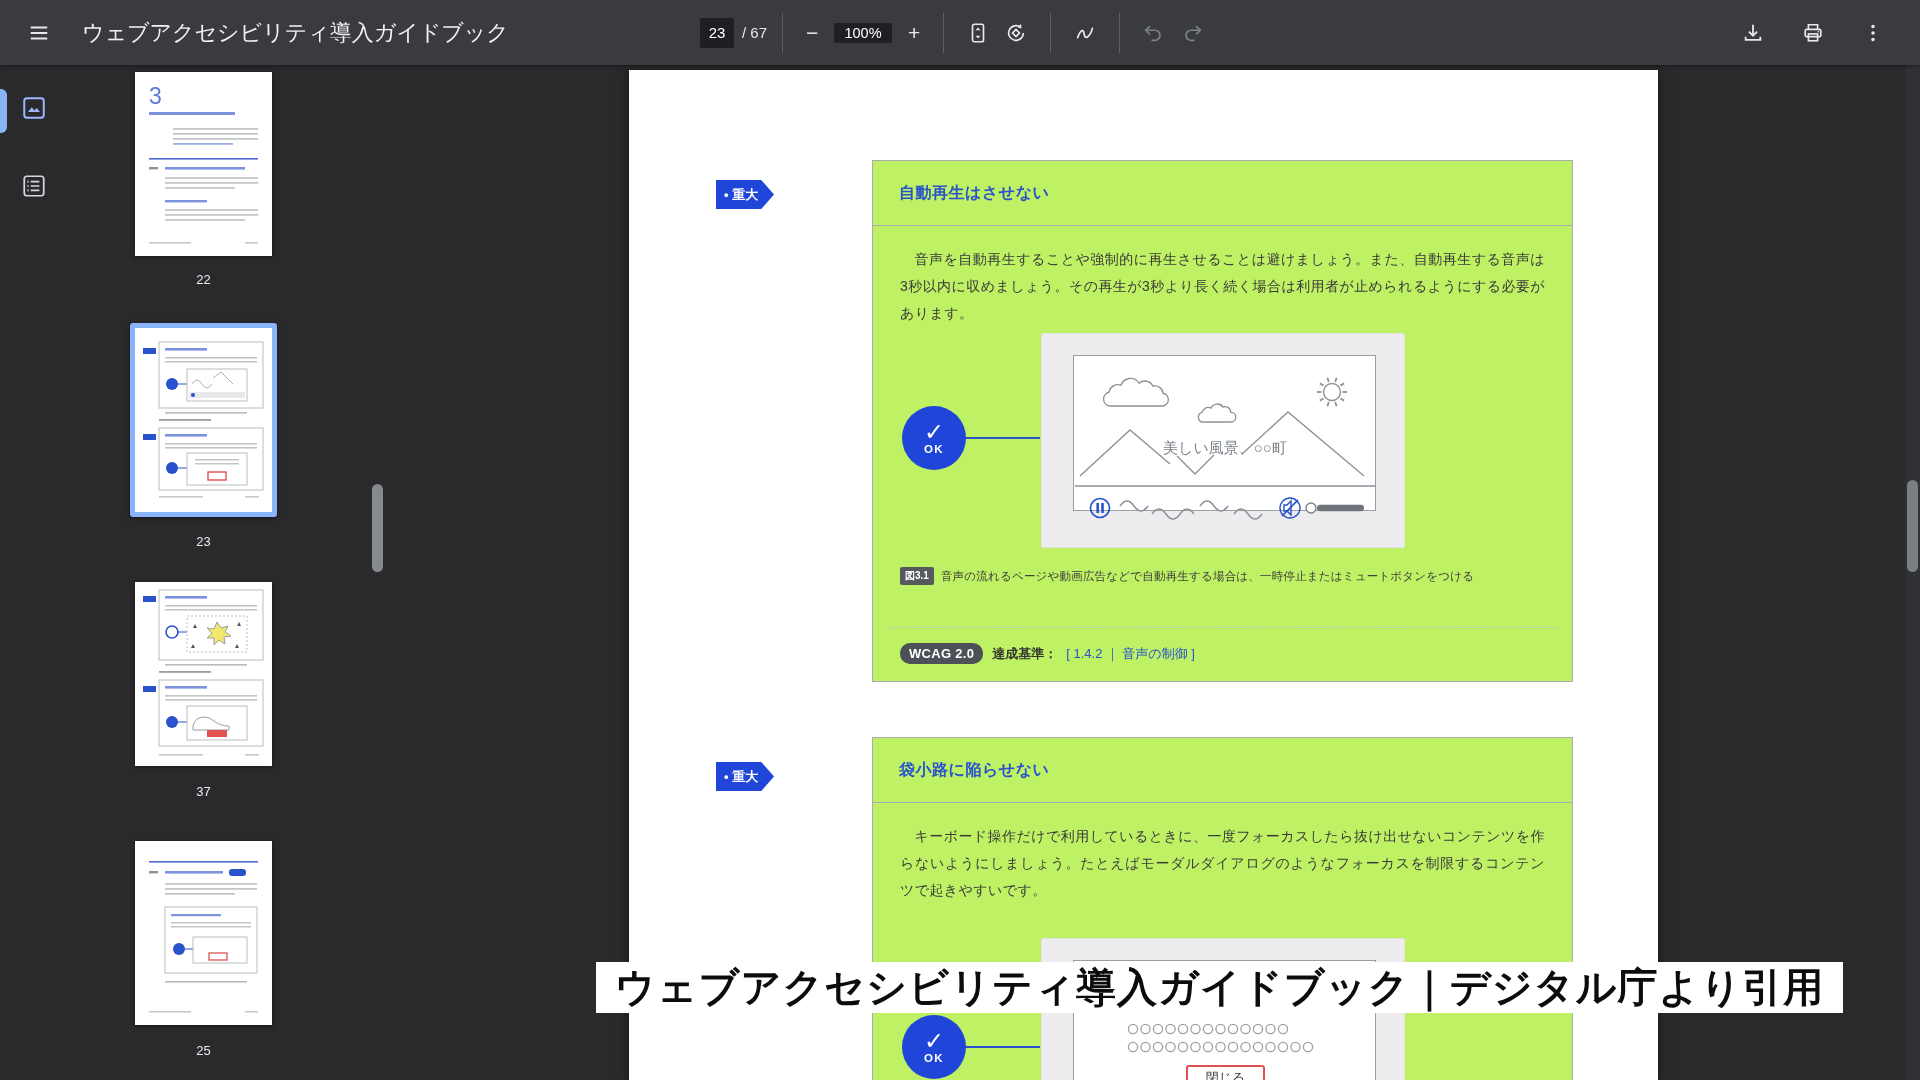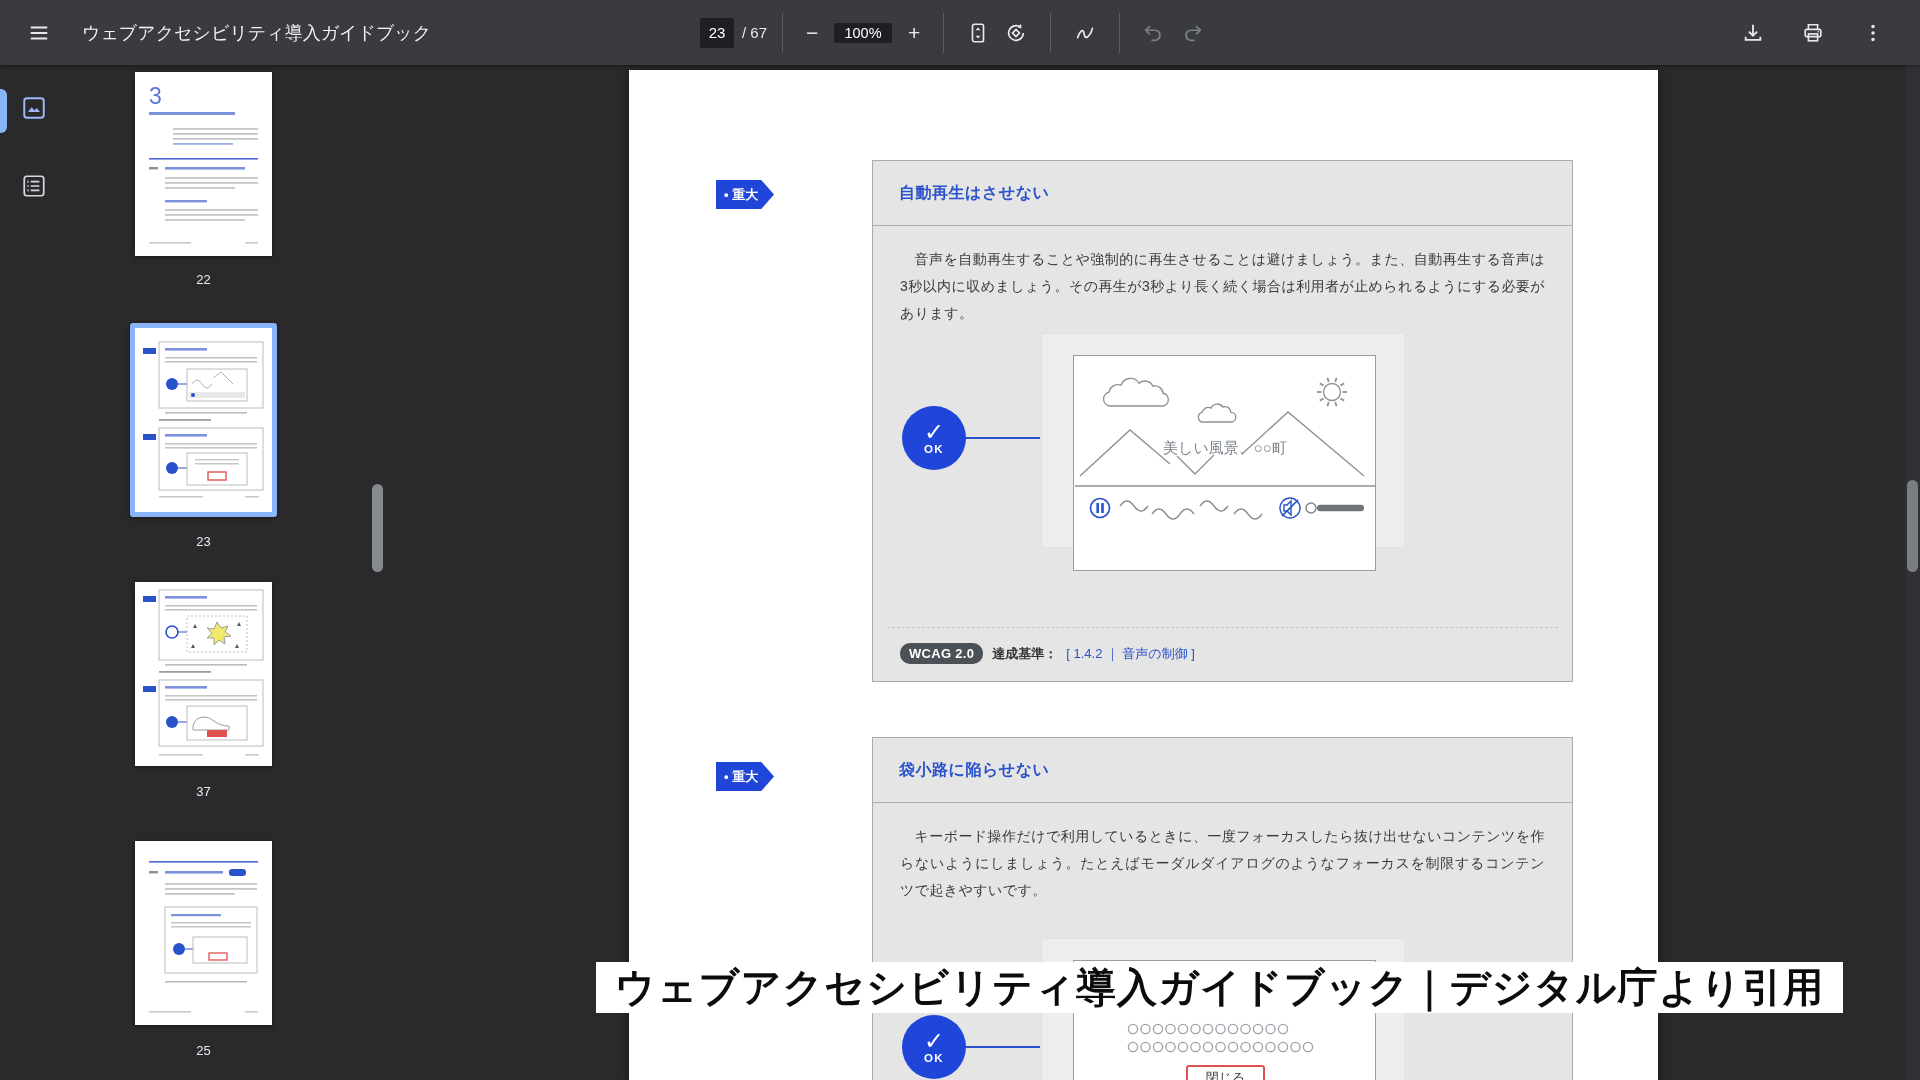--- a/index.html
+++ b/index.html
@@ -8,21 +8,21 @@
 
   
   .toolbar{position:absolute;left:0;top:0;width:1920px;height:65px;background:#3a3b3e;z-index:30;
            box-shadow:0 1px 4px rgba(0,0,0,.45);color:#eceded;}
   .tb-left{position:absolute;left:20px;top:0;height:65px;display:flex;align-items:center;gap:24px;}
   .tb-center{position:absolute;left:700px;top:0;height:65px;display:flex;align-items:center;}
   .tb-right{position:absolute;right:28px;top:0;height:65px;display:flex;align-items:center;gap:22px;}
   .icon-btn{width:38px;height:38px;display:flex;align-items:center;justify-content:center;border-radius:50%;
             color:#e8e9eb;background:transparent;border:none;padding:0;cursor:pointer;}
   .icon-btn.dim{color:#7d8084;}
-  .doc-title{font-size:18px;color:#f2f2f3;white-space:nowrap;}
+  .doc-title{font-size:22px;color:#f2f2f3;white-space:nowrap;}
   .page-input{width:34px;height:30px;background:#1e1f22;border:none;border-radius:2px;color:#fff;
               font-size:15px;text-align:center;padding:0;}
   .page-total{font-size:15px;color:#e8e9eb;margin-left:8px;white-space:nowrap;}
   .tb-sep{width:1px;height:40px;background:#5c5e61;margin:0 15px;}
   .zoom-btn{font-size:21px;color:#e8e9eb;background:none;border:none;width:28px;height:32px;cursor:pointer;padding:0;}
   .zoom-box{width:58px;height:20px;background:#1e1f22;border-radius:2px;color:#fff;font-size:14.5px;
             display:flex;align-items:center;justify-content:center;margin:0 8px;}
 
   
   .left-rail{position:absolute;left:0;top:65px;width:67px;bottom:0;background:#2a2a2d;z-index:20;}
@@ -40,21 +40,21 @@
   .side-scroll{position:absolute;left:372px;width:11px;border-radius:6px;background:#86898e;z-index:21;}
   .main-scroll-track{position:absolute;left:1905px;top:65px;width:15px;bottom:0;background:#303134;}
   .main-scroll{position:absolute;left:1907px;width:11px;border-radius:6px;background:#7a7d82;z-index:21;}
 
   
   .pdf-page{position:absolute;left:629px;top:70px;width:1029px;height:1010px;background:#fff;
             box-shadow:0 2px 10px rgba(0,0,0,.5);}
   .sec-tag{position:absolute;width:58px;height:29px;background:#1f46d8;color:#fff;font-size:13px;font-weight:700;
            display:flex;align-items:center;padding-left:8px;
            clip-path:polygon(0 0,78% 0,100% 50%,78% 100%,0 100%);}
-  .sec-box{position:absolute;width:701px;border:1px solid #a9acb1;background:#e5e5e5;}
+  .sec-box{position:absolute;width:701px;border:1px solid #a9acb1;background:#bef264;}
   .sec-head{height:65px;border-bottom:1px solid #a9acb1;display:flex;align-items:center;padding-left:26px;
             color:#2952cc;font-size:16px;font-weight:700;letter-spacing:.5px;}
   .sec-body{margin:20px 27px 0 27px;font-size:14px;line-height:27px;color:#3a3a3a;letter-spacing:.4px;text-align:justify;}
   .fig-panel{position:absolute;background:#ededef;border:1px solid #e2e2e4;border-radius:2px;}
   .fig-inner{position:absolute;left:31px;top:21px;background:#fff;border:1px solid #999ea5;}
   .fig-caption{position:absolute;left:27px;display:flex;align-items:center;gap:7px;}
   .cap-badge{background:#55595e;color:#fff;font-size:10px;font-weight:700;padding:2px 5px;border-radius:2px;white-space:nowrap;}
   .cap-text{font-size:11.5px;color:#3c3c3c;letter-spacing:.2px;white-space:nowrap;}
   .dashed-rule{position:absolute;left:14px;right:14px;border-top:1px dashed #c6c6c8;}
   .wcag-row{position:absolute;left:27px;display:flex;align-items:center;gap:9px;}
@@ -298,21 +298,21 @@
 
   <main>
     <div class="pdf-page">
 
       <div class="sec-tag" style="left:87px;top:110px;">• 重大</div>
       <section class="sec-box" style="left:243px;top:90px;height:522px;">
         <div class="sec-head">自動再生はさせない</div>
         <p class="sec-body">　音声を自動再生することや強制的に再生させることは避けましょう。また、自動再生する音声は3秒以内に収めましょう。その再生が3秒より長く続く場合は利用者が止められるようにする必要があります。</p>
 
         <div class="fig-panel" style="left:168px;top:172px;width:364px;height:215px;">
-          <div class="fig-inner" style="width:303px;height:216px;">
+          <div class="fig-inner" style="width:303px;height:156px;">
             <svg width="303" height="174" viewBox="0 0 303 174">
               <g stroke="#8d929a" stroke-width="1.4" fill="none">
                 <path d="M36 50a7 7 0 0 1-1-13.8 9 9 0 0 1 12-7 10 10 0 0 1 18-2 9 9 0 0 1 14 3 8 8 0 0 1 10 7 6.5 6.5 0 0 1 0 12.8z"></path>
                 <path d="M128 66a5 5 0 0 1 0-9.6 6.5 6.5 0 0 1 9-4.4 7 7 0 0 1 12-1 6 6 0 0 1 8 5.4 4.8 4.8 0 0 1 0 9.6z"></path>
                 <circle cx="258" cy="36" r="8.5"></circle>
                 <g stroke-width="1.8">
                   <line x1="268.5" y1="36" x2="273" y2="36"></line>
                     <line x1="266.5" y1="42.2" x2="270.1" y2="44.8"></line>
                   <line x1="261.2" y1="46" x2="262.6" y2="50.3"></line>
                     <line x1="254.8" y1="46" x2="253.4" y2="50.3"></line>
@@ -346,20 +346,24 @@
                 <line x1="208" y1="160" x2="224" y2="144" stroke-width="1.7"></line>
               </g>
               <g>
                 <circle cx="237" cy="152" r="5" stroke="#7d838a" fill="#fff" stroke-width="1.4"></circle>
                 <rect x="243" y="148.8" width="47" height="6.4" rx="3.2" fill="#70747a"></rect>
               </g>
             </svg>
           </div>
         </div>
 
+        <div class="fig-caption" style="top:406px;">
+          <span class="cap-badge">図3.1</span>
+          <span class="cap-text">音声の流れるページや動画広告などで自動再生する場合は、一時停止またはミュートボタンをつける</span>
+        </div>
 
         <div class="dashed-rule" style="top:466px;"></div>
 
         <div class="wcag-row" style="top:482px;">
           <span class="wcag-pill">WCAG 2.0</span>
           <span class="wcag-label">達成基準：</span>
           <a class="wcag-link" href="#">[ 1.4.2 ｜ 音声の制御 ]</a>
         </div>
       </section>
 

